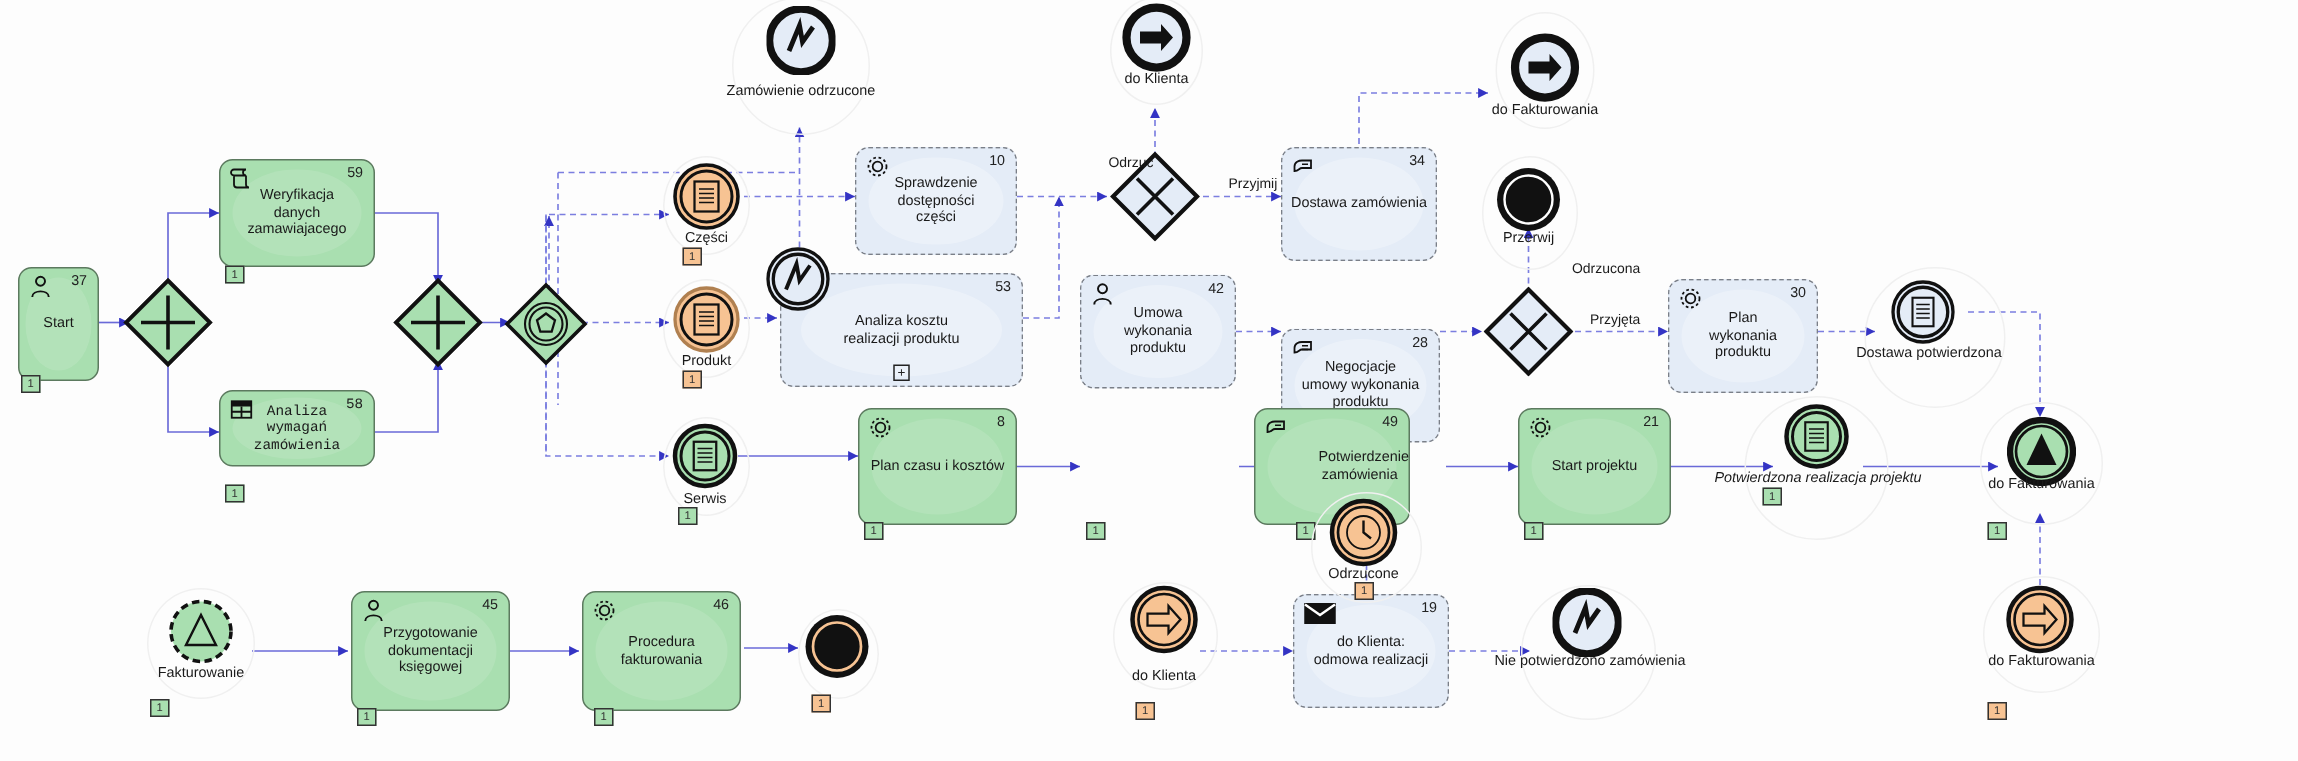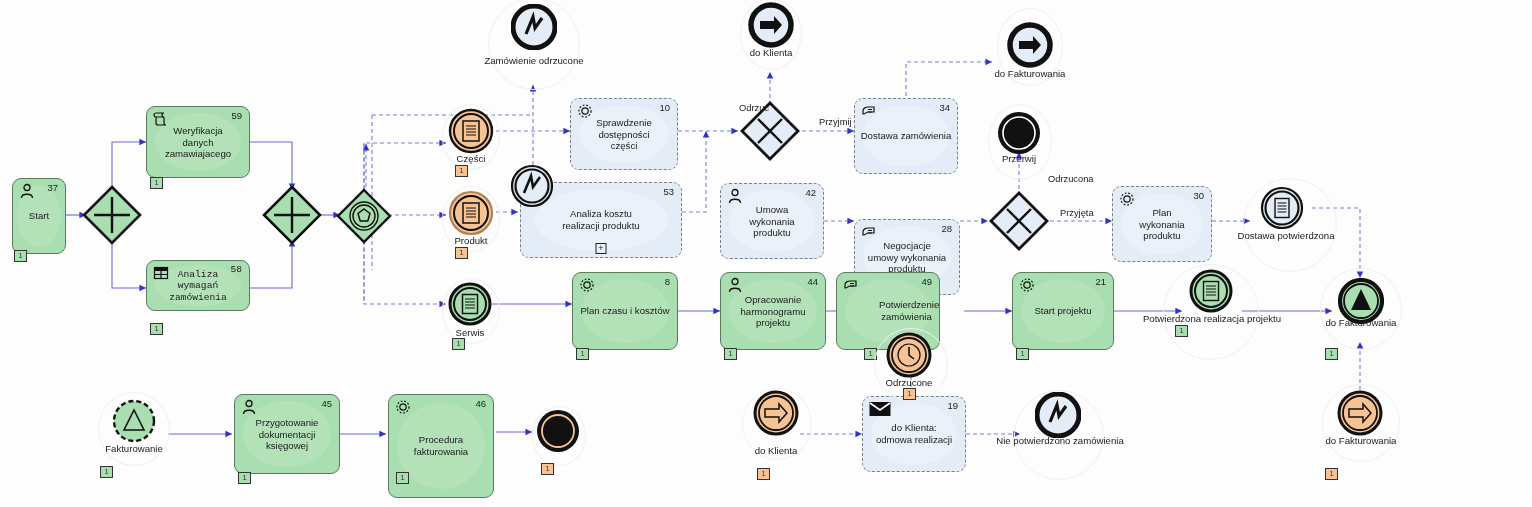--- a/index.html
+++ b/index.html
@@ -254,33 +254,20 @@
       <svg viewBox="0 0 16 16">
           <circle cx="8" cy="8" r="3.2" fill="none" stroke="#111" stroke-width="1.2"></circle>
           <circle cx="8" cy="8" r="6" fill="none" stroke="#111" stroke-width="1.2" stroke-dasharray="1.8,1.8"></circle>
         </svg>
     </div>
     <div class="tnum">8</div>
     <div class="tlabel">Plan czasu i kosztów</div>
   </div>
   <div class="badge g" style="left:576px;top:348px;">1</div>
 
-  <div class="task green" style="left:720px;top:272px;width:106px;height:78px;">
-    <div class="ellipse"></div>
-    <div class="ticon">
-      <svg viewBox="0 0 16 16">
-          <circle cx="8" cy="4.5" r="3" fill="none" stroke="#111" stroke-width="1.3"></circle>
-          <path d="M2.5 15 C2.5 10 13.5 10 13.5 15" fill="none" stroke="#111" stroke-width="1.3"></path>
-        </svg>
-    </div>
-    <div class="tnum">44</div>
-    <div class="tlabel" style="white-space:pre-line;">Opracowanie
-harmonogramu
-projektu</div>
-  </div>
   <div class="badge g" style="left:724px;top:348px;">1</div>
 
   <div class="task green" style="left:836px;top:272px;width:104px;height:78px;">
     <div class="ellipse"></div>
     <div class="ticon">
       <svg viewBox="0 0 16 16">
           <path d="M2 8 c0-3 3-4 5-4 h6 v5 h-6 c-2 0 -2 2 -5 2 z" fill="none" stroke="#111" stroke-width="1.2"></path>
           <path d="M7 6.5 h4 M7 9 h4" stroke="#111" stroke-width="1"></path>
         </svg>
     </div>
@@ -311,21 +298,21 @@
           <path d="M2.5 15 C2.5 10 13.5 10 13.5 15" fill="none" stroke="#111" stroke-width="1.3"></path>
         </svg>
     </div>
     <div class="tnum">45</div>
     <div class="tlabel" style="white-space:pre-line;">Przygotowanie
 dokumentacji
 księgowej</div>
   </div>
   <div class="badge g" style="left:238px;top:472px;">1</div>
 
-  <div class="task green" style="left:388px;top:394px;width:106px;height:104px;">
+  <div class="task green" style="left:388px;top:394px;width:106px;height:80px;">
     <div class="ellipse"></div>
     <div class="ticon">
       <svg viewBox="0 0 16 16">
           <circle cx="8" cy="8" r="3.2" fill="none" stroke="#111" stroke-width="1.2"></circle>
           <circle cx="8" cy="8" r="6" fill="none" stroke="#111" stroke-width="1.2" stroke-dasharray="1.8,1.8"></circle>
         </svg>
     </div>
     <div class="tnum">46</div>
     <div class="tlabel" style="white-space:pre-line;">Procedura
 fakturowania</div>
@@ -471,21 +458,21 @@
 
   <div class="evthalo" style="left:1163px;top:264px;width:96px;height:96px;"></div>
   <div class="evt" style="left:1189px;top:269px;width:44px;height:44px;">
     <svg viewBox="0 0 44 44" width="44" height="44">
       <circle cx="22" cy="22" r="20" fill="#a9dfb0" stroke="#111" stroke-width="3"></circle>
       <circle cx="22" cy="22" r="16" fill="#a9dfb0" stroke="#111" stroke-width="2"></circle>
       <rect x="14.5" y="12.5" width="15" height="19" fill="#a9dfb0" stroke="#111" stroke-width="1.4"></rect>
       <path d="M17,17 h10 M17,20 h10 M17,23 h10 M17,26 h10" stroke="#111" stroke-width="1"></path>
     </svg>
   </div>
-  <div class="evtlabel" style="left:1138px;top:313px;width:148px;">Potwierdzona realizacja projektu</div>
+  <div class="evtlabel" style="left:1138px;top:313px;width:148px;font-style:italic;">Potwierdzona realizacja projektu</div>
   <div class="badge g" style="left:1175px;top:325px;">1</div>
 
   <div class="evthalo" style="left:1320px;top:268px;width:82px;height:82px;"></div>
   <div class="evt" style="left:1338px;top:278px;width:46px;height:46px;">
     <svg viewBox="0 0 46 46" width="46" height="46">
       <circle cx="23" cy="23" r="21" fill="#a9dfb0" stroke="#111" stroke-width="4.2"></circle>
       <circle cx="23" cy="23" r="17" fill="#a9dfb0" stroke="#111" stroke-width="1.8"></circle>
       <polygon points="23,11 33,32 13,32" fill="#111"></polygon>
     </svg>
   </div>

